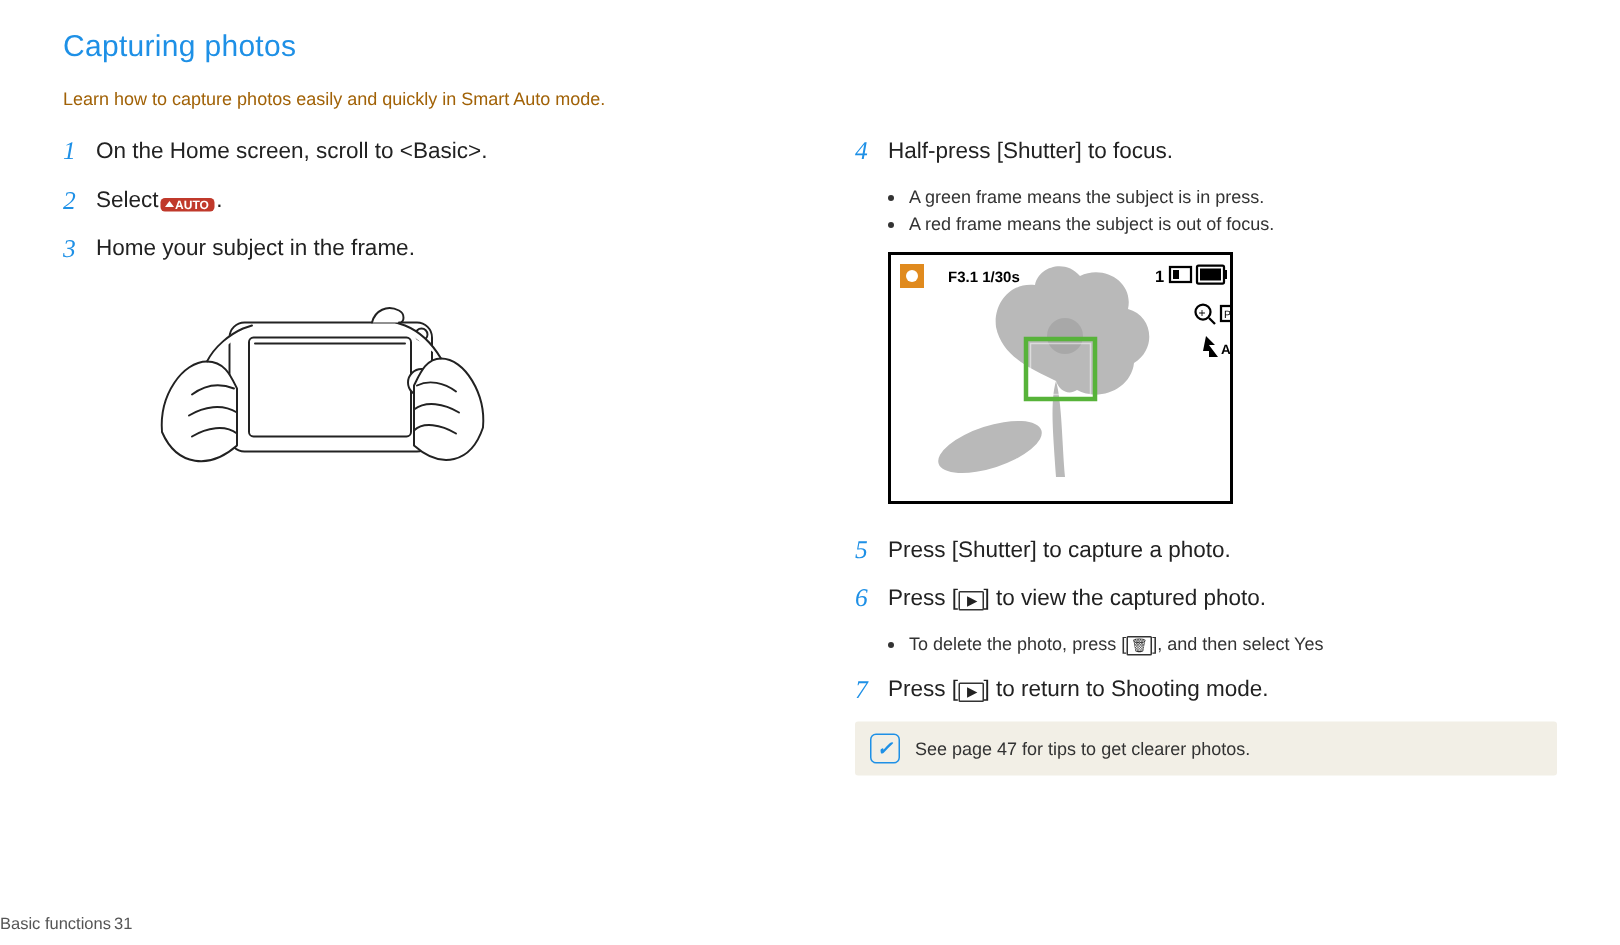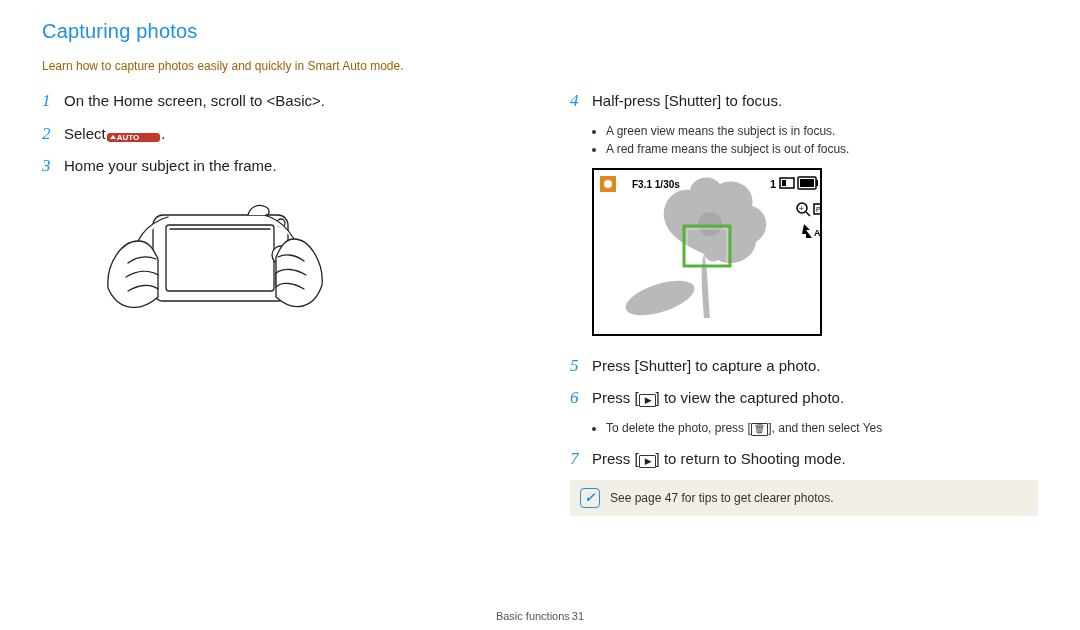--- a/index.html
+++ b/index.html
@@ -7,28 +7,28 @@
   .page { padding: 20px 42px 8px 42px; }
   .title { color: #1E90E6; font-size: 20px; font-weight: 400; margin-bottom: 16px; letter-spacing: 0.2px; }
   .subtitle { font-size: 12px; color: #a16207; margin-bottom: 16px; }
   .cols { display: flex; gap: 60px; }
   .col { flex: 1; }
   .step { display: flex; gap: 8px; margin-bottom: 8px; font-size: 15px; line-height: 1.45; }
   .step-num { color: #1E90E6; font-style: italic; font-family: Georgia, 'Times New Roman', serif; font-size: 17px; min-width: 14px; }
   .step-text { padding-top: 1px; }
   .bullets { margin-left: 22px; margin-bottom: 10px; }
   .bullets li { font-size: 12px; color: #333; list-style: disc; margin-left: 14px; line-height: 1.5; }
-  .auto-badge { display:inline-block; font-size:8px; font-weight:bold; color:#fff; background:#c0392b; border-radius:3px; padding:1px 21px 0 3px; line-height:1; vertical-align: -1px; margin-left:1px; margin-right:1px;}
+  .auto-badge { display:inline-block; font-size:8px; font-weight:bold; color:#fff; background:#c0392b; border-radius:3px; padding:1px 4px 0 3px; line-height:1; vertical-align: -1px; margin-left:1px; margin-right:1px;}
   .auto-badge::before{content:"";display:inline-block;width:0;height:0;border-left:3px solid transparent;border-right:3px solid transparent;border-bottom:4px solid #fff;margin-right:1px;vertical-align:1px;}
   .camera-illustration { margin: 14px 0 10px 56px; }
   .lcd-illustration { margin: 6px 0 14px 22px; }
   .note-box { display:flex; align-items:center; gap:10px; background:#f2efe6; padding:8px 10px; border-radius:2px; margin-top:8px; }
   .note-icon { width:20px; height:20px; border:1.5px solid #1E90E6; color:#1E90E6; border-radius:4px; font-size:13px; font-weight:bold; display:flex; align-items:center; justify-content:center; font-style:italic; font-family: Georgia, serif;}
   .note-text { font-size:12px; color:#333; }
-  .footer { position:absolute; bottom:8px; left:0; right:0; text-align:center; font-size:11px; color:#555; }
+  .footer { position:absolute; bottom:8px; left:0; right:0; text-align:left; font-size:11px; color:#555; }
   .footer .pg { margin-left:2px; }
   .play-icon, .trash-icon { display:inline-block; border:1px solid #333; font-size:9px; line-height:1; padding:1px 2px; vertical-align:0px; border-radius:1px;}
   .play-icon { position:relative; padding:1px 3px 1px 5px; }
 </style>
 </head>
 <body>
 
 <div class="page">
   <h1 class="title">Capturing photos</h1>
   <p class="subtitle">Learn how to capture photos easily and quickly in Smart Auto mode.</p>
@@ -81,21 +81,21 @@
         </svg>
       </div>
     </div>
 
     <div class="col">
       <div class="step">
         <span class="step-num">4</span>
         <span class="step-text">Half-press [Shutter] to focus.</span>
       </div>
       <ul class="bullets">
-        <li>A green view means the subject is in focus.</li>
+        <li>A green frame means the subject is in press.</li>
         <li>A red frame means the subject is out of focus.</li>
       </ul>
 
       <div class="lcd-illustration">
         <svg width="230" height="168" viewBox="0 0 230 168">
           <rect x="1" y="1" width="228" height="166" fill="#fff" stroke="#000" stroke-width="2"></rect>
 
           <g fill="#b9b9b9">
             <path d="M112 150 C 110 120, 108 100, 112 86 C 116 100, 116 128, 118 150 Z"></path>
             <ellipse cx="68" cy="130" rx="36" ry="14" transform="rotate(-18 68 130)"></ellipse>

